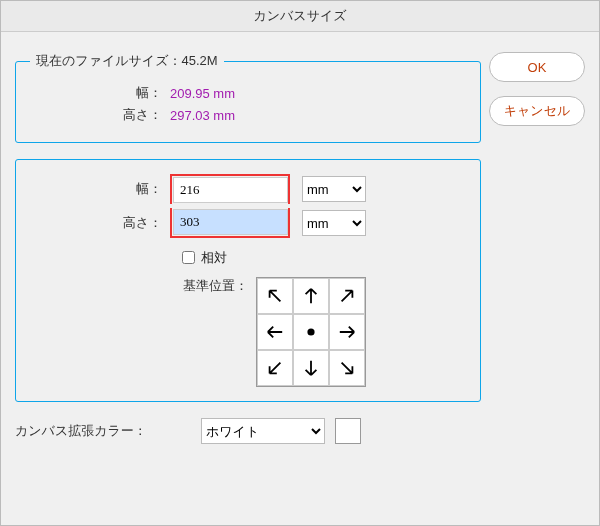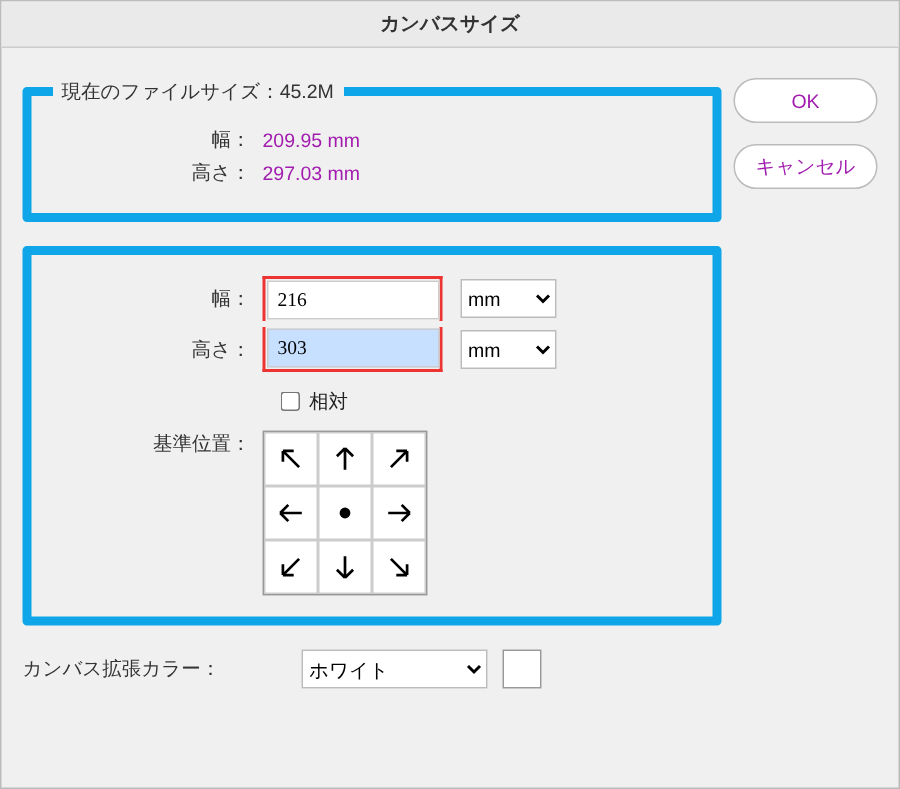--- a/index.html
+++ b/index.html
@@ -17,46 +17,45 @@
     background: #f0f0f0;
     position: relative;
   }
   .titlebar {
     text-align: center;
     padding: 6px 0;
     background: #eaeaea;
     border-bottom: 1px solid #ccc;
     font-size: 13px;
     color: #333;
-    font-weight: bold;
   }
   .content {
     position: relative;
     padding: 20px 14px 10px 14px;
   }
   .buttons {
     position: absolute;
     right: 14px;
     top: 20px;
     display: flex;
     flex-direction: column;
     gap: 14px;
   }
   .buttons button {
     width: 96px;
     height: 30px;
     border-radius: 16px;
     border: 1px solid #bbb;
     background: #fff;
     font-size: 13px;
-    color: #a21caf;
+    color: #c2410c;
     cursor: pointer;
   }
   fieldset.group {
-    border: 6px solid #0ea5e9;
+    border: 1px solid #0ea5e9;
     border-radius: 3px;
     margin: 0 104px 16px 0;
     padding: 10px 28px 14px 14px;
     background: #f0f0f0;
   }
   fieldset.group legend {
     padding: 0 6px;
     color: #333;
     font-size: 13px;
   }
@@ -102,21 +101,21 @@
     border: 1px solid #bbb;
     background: #fff;
     font-size: 13px;
   }
   .chk-row {
     display: flex;
     align-items: flex-end;
     margin: 10px 0 10px 148px;
   }
   .chk-row input { margin-right: 6px; }
-  .anchor-row { display:flex; align-items:flex-start; }
+  .anchor-row { display:flex; align-items:flex-start;justify-content:center; }
   .anchor-grid {
     display: grid;
     grid-template-columns: repeat(3, 36px);
     grid-template-rows: repeat(3, 36px);
     border: 1px solid #999;
     width: 110px;
     height: 110px;
     background: #fff;
   }
   .anchor-grid div {

